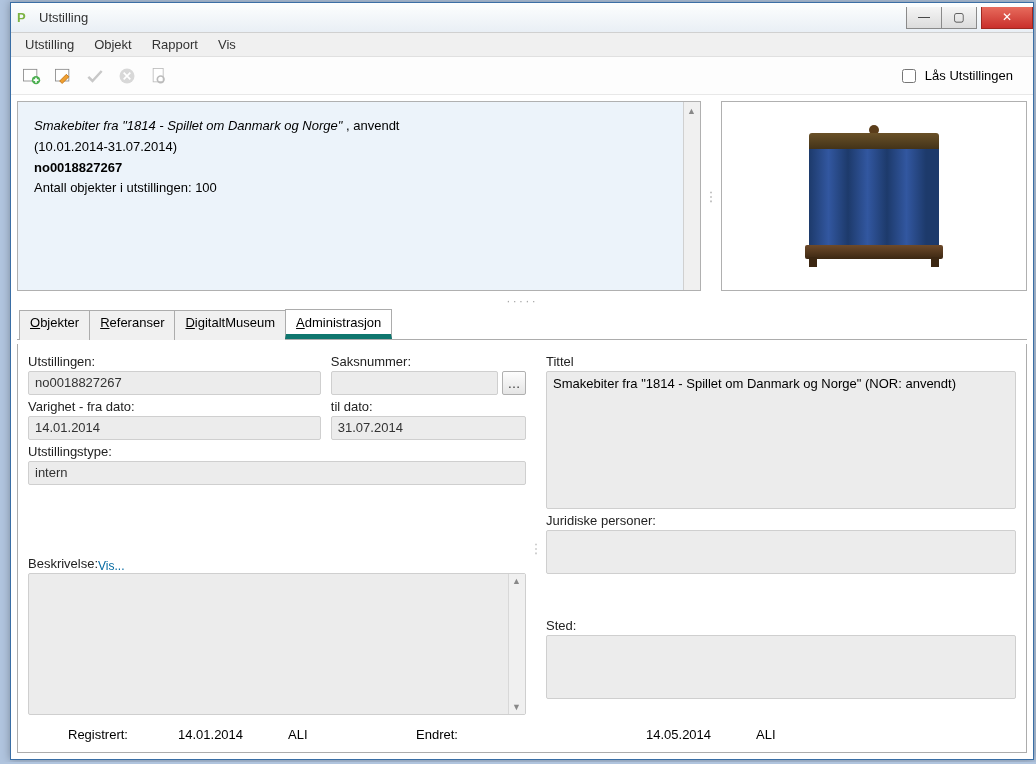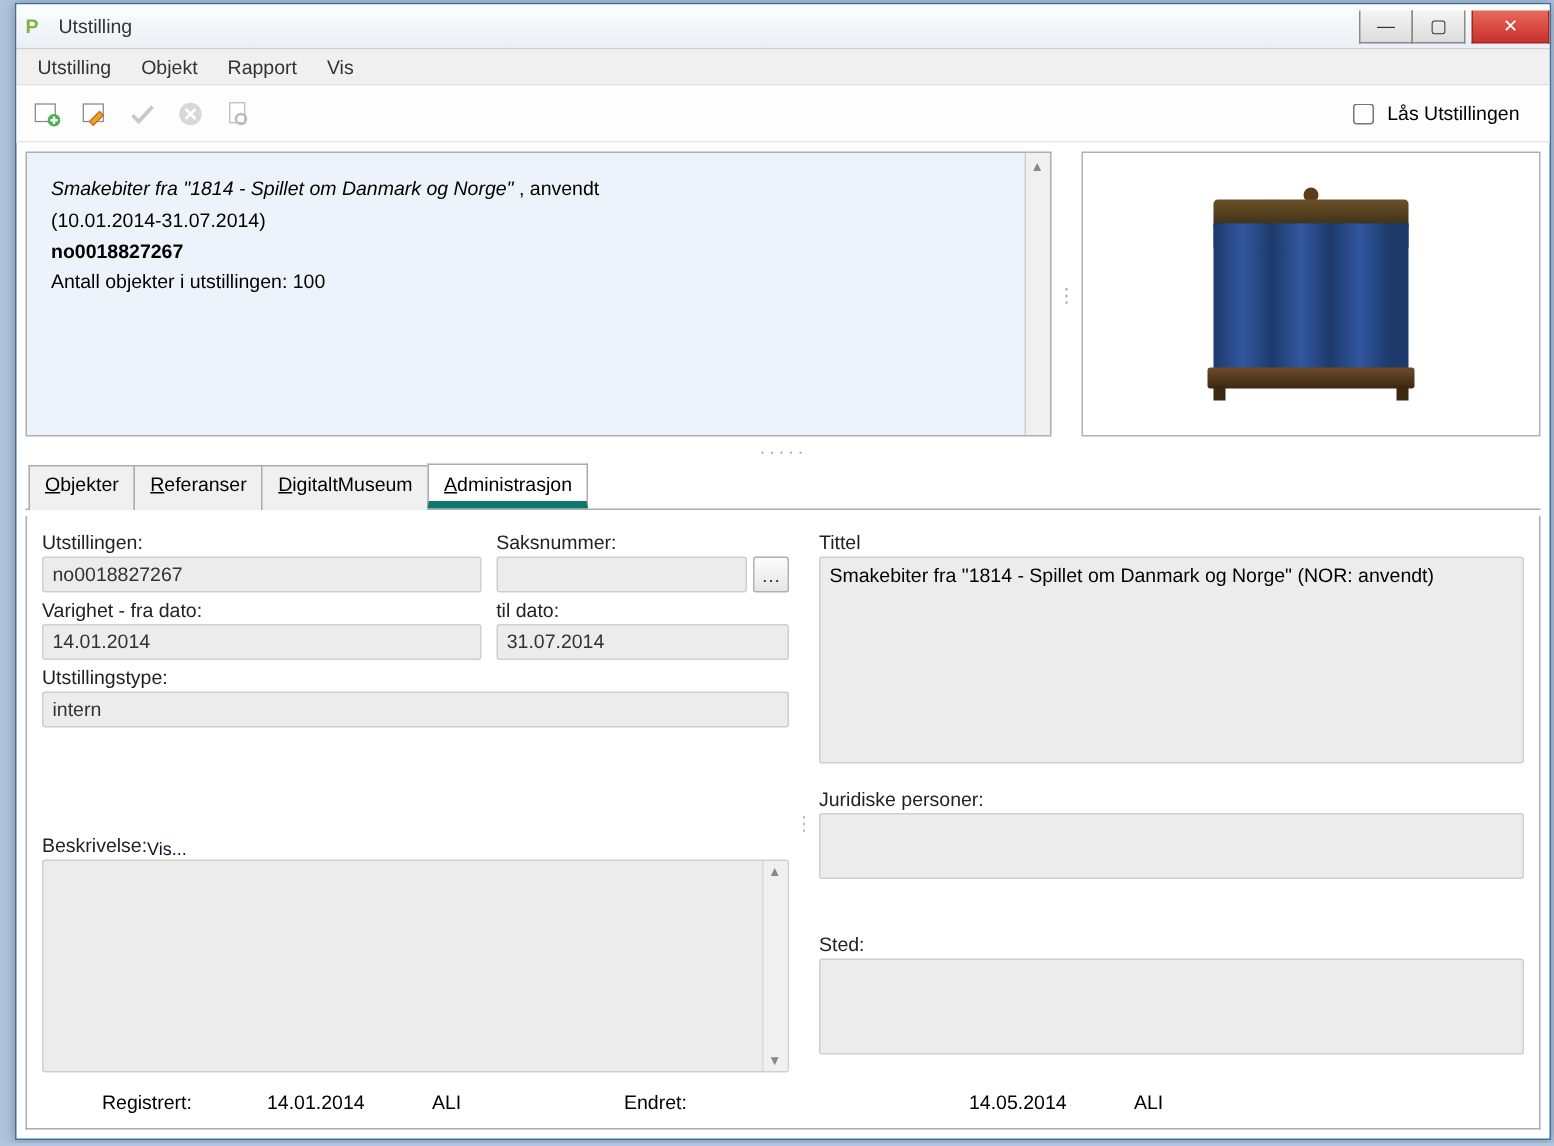--- a/index.html
+++ b/index.html
@@ -38,29 +38,29 @@
 .bed .valance{position:absolute;top:28px;left:10px;right:10px;height:16px;background:repeating-linear-gradient(90deg,#1a3361 0 8px,#2a4a87 8px 16px);}
 .bed .base{position:absolute;bottom:12px;left:6px;right:6px;height:14px;background:linear-gradient(#6e4a2a,#3c2712);border-radius:2px;}
 .bed .leg{position:absolute;bottom:4px;width:8px;height:10px;background:#3c2712;}
 .bed .leg.l{left:10px}.bed .leg.r{right:10px}
 .tabs { display:flex; border-bottom:1px solid #acacac; padding-left:2px;}
 .tab { padding:4px 10px; border:1px solid #acacac; border-bottom:none; background:#f0f0f0; margin-right:-1px; position:relative; top:1px; cursor:default;}
 .tab.active { background:#fff; border-bottom:5px solid #0f766e; top:0; padding-top:5px;}
 .tab u { text-decoration:underline;}
 .tab-body { border:1px solid #acacac; border-top:none; padding:8px 10px; flex:1; display:flex; gap:6px;}
 .left-col { width:498px; display:flex; flex-direction:column; gap:2px;}
-.right-col { flex:1; display:flex; flex-direction:column; gap:14px;}
+.right-col { flex:1; display:flex; flex-direction:column; gap:2px;}
 .field-row { display:flex; gap:10px;}
 .field { flex:1; display:flex; flex-direction:column;}
 .field label { padding:2px 0; color:#222;}
 .field .inp { height:24px; border:1px solid #cfcfcf; background:#ececec; padding:3px 6px; color:#333; border-radius:2px;}
 .field .inp.withbtn { display:flex; padding:0; background:transparent; border:none; gap:4px;}
 .field .inp.withbtn .box{flex:1;border:1px solid #cfcfcf;background:#ececec;border-radius:2px;}
 .field .inp.withbtn .dots{width:24px;border:1px solid #b0b0b0;background:linear-gradient(#fdfdfd,#e5e5e5);border-radius:2px;display:flex;align-items:center;justify-content:center;}
-.field .vis-link { font-size:12px; color:#0f172a; align-self:flex-end;}
+.field .vis-link { font-size:12px; color:#0369a1; align-self:flex-end;}
 .textarea { border:1px solid #cfcfcf; background:#ececec; border-radius:2px; position:relative;}
 .textarea .scroll{position:absolute;right:0;top:0;bottom:0;width:17px;background:#f0f0f0;border-left:1px solid #d8d8d8;}
 .textarea .scroll::before{content:"▲";position:absolute;top:2px;left:3px;font-size:9px;color:#888;}
 .textarea .scroll::after{content:"▼";position:absolute;bottom:2px;left:3px;font-size:9px;color:#888;}
 .desc-textarea{height:142px}
 .tittel-box { border:1px solid #cfcfcf; background:#ececec; border-radius:2px; padding:4px 6px; height:138px;}
 .jur-box, .sted-box { border:1px solid #cfcfcf; background:#ececec; border-radius:2px; height:44px;}
 .sted-box{height:64px}
 .footer-row { display:flex; gap:40px; padding:10px 40px 2px 40px; align-items:center;}
 .footer-row span { min-width:70px;}

